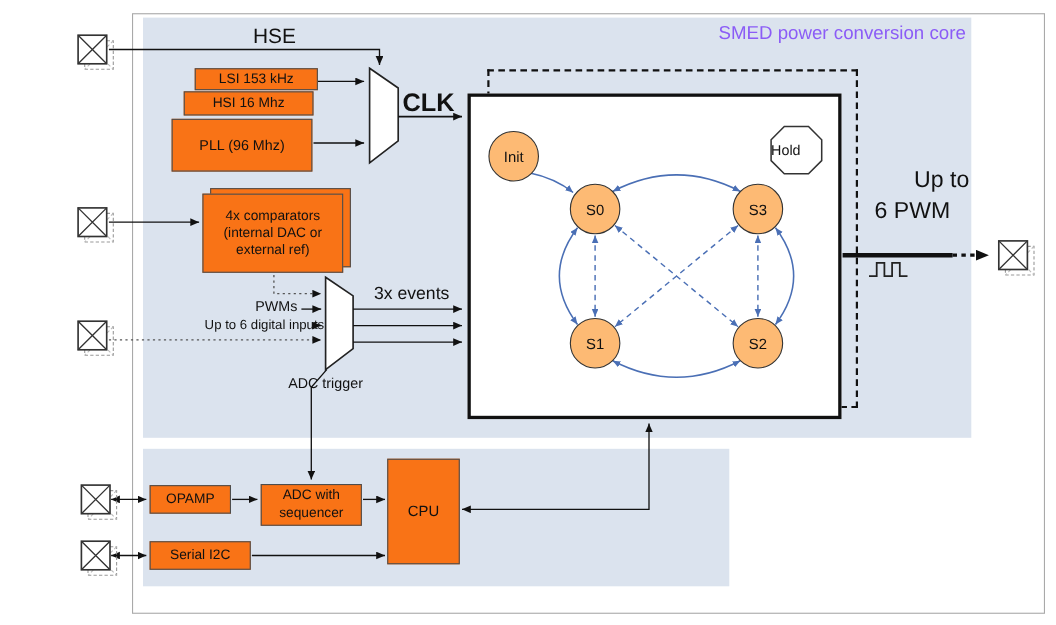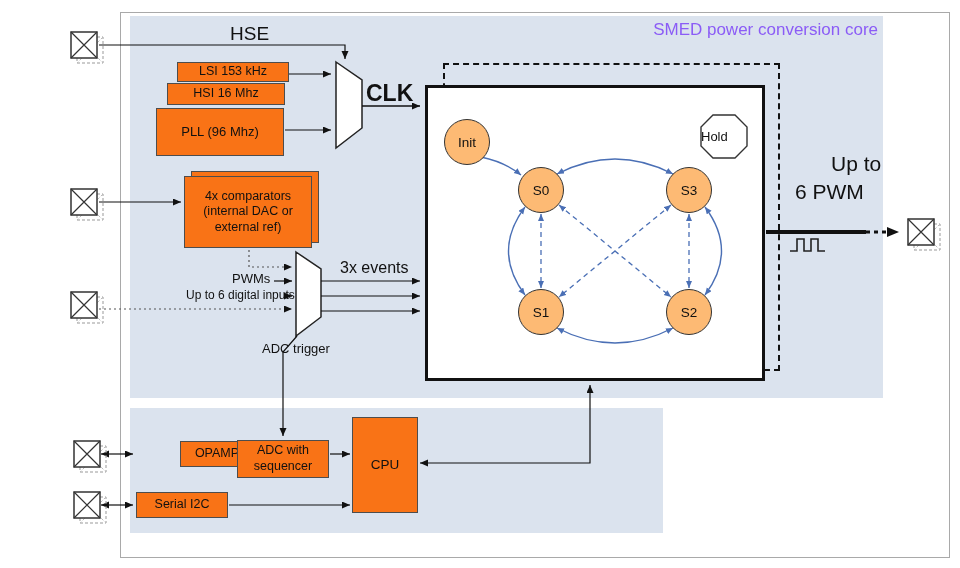--- a/index.html
+++ b/index.html
@@ -156,18 +156,18 @@
   <div class="state" style="left:444px;top:119px;">Init</div>
   <div class="state" style="left:518px;top:167px;">S0</div>
   <div class="state" style="left:666px;top:167px;">S3</div>
   <div class="state" style="left:518px;top:289px;">S1</div>
   <div class="state" style="left:666px;top:289px;">S2</div>
   <div class="lbl z4" style="left:701px;top:129px;width:26px;text-align:center;font-size:13px;">Hold</div>
 
   <div class="lbl z4" style="left:795px;top:152px;font-size:21px;margin-left:36px;">Up to</div>
   <div class="lbl z4" style="left:795px;top:180px;font-size:21px;">6 PWM</div>
 
-  <div class="box z4" style="left:136px;top:441px;width:74px;height:26px;margin-left:44px;">OPAMP</div>
+  <div class="box z4" style="left:136px;top:441px;width:74px;height:26px;">OPAMP</div>
   <div class="box z4" style="left:352px;top:417px;width:66px;height:96px;font-size:13.5px;">CPU</div>
   <div class="box z4" style="left:237px;top:440px;width:92px;height:38px;padding:2px 8px;">ADC with sequencer</div>
   <div class="box z4" style="left:136px;top:492px;width:92px;height:26px;">Serial I2C</div>
 
 </div>
 
 </body></html>

